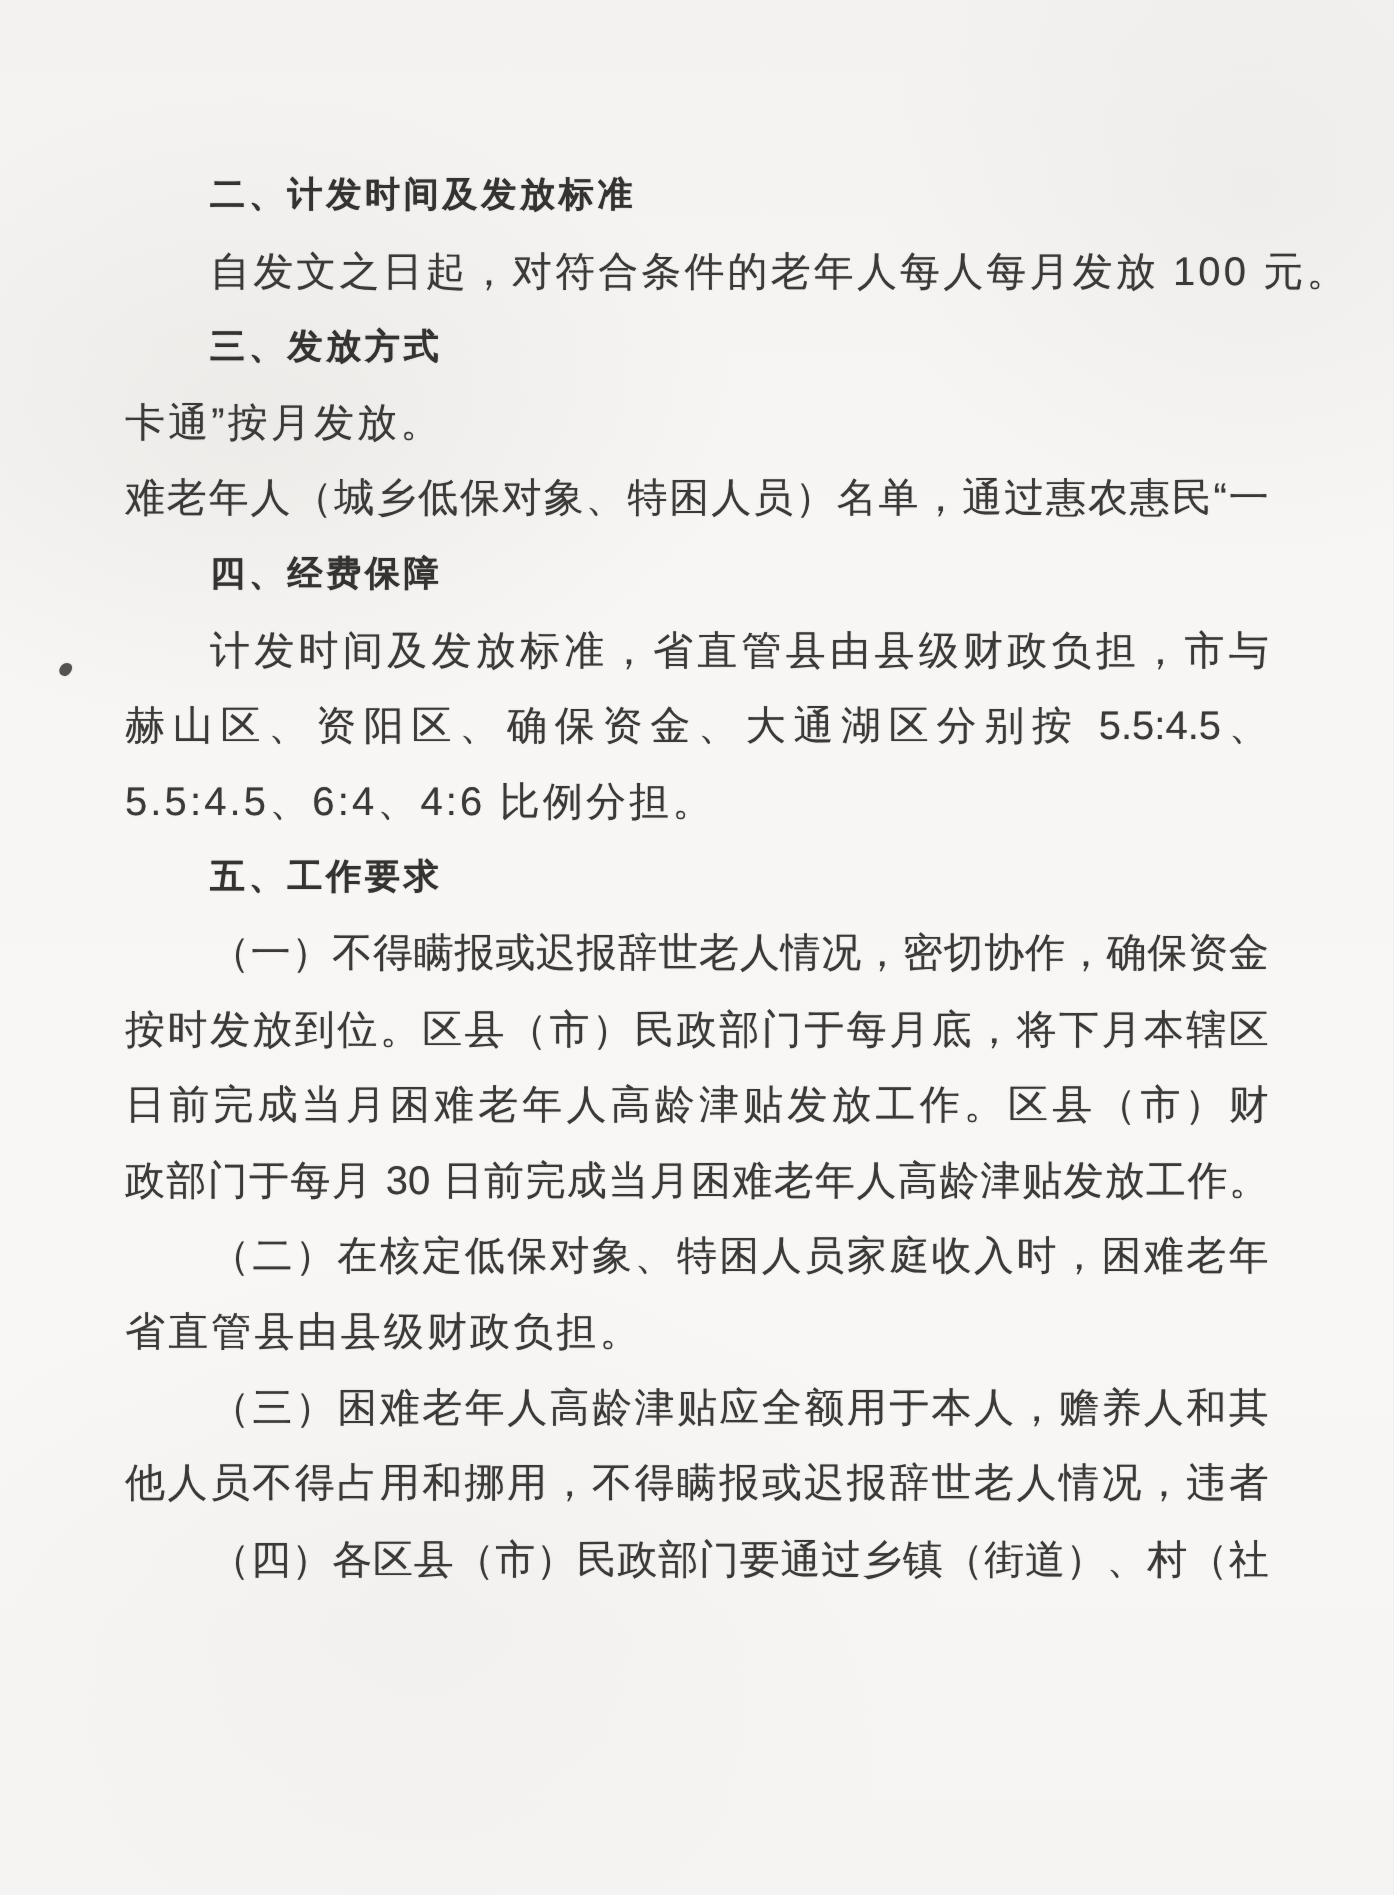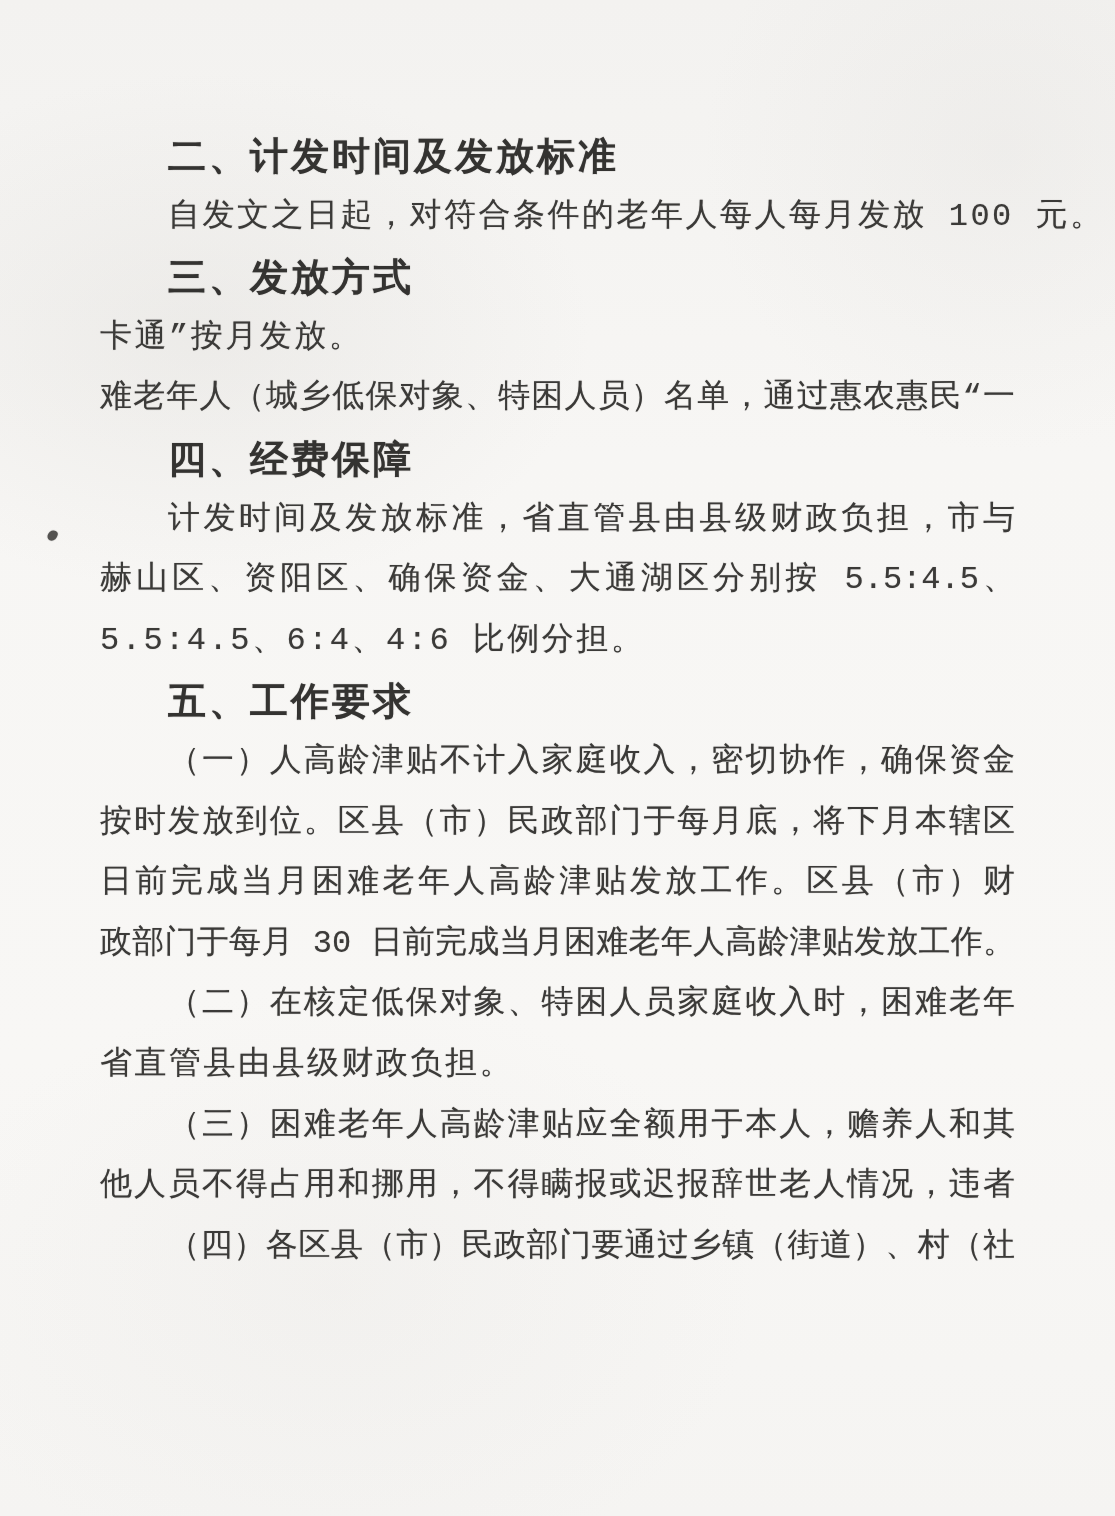--- a/index.html
+++ b/index.html
@@ -25,28 +25,28 @@
     top: 126px;
     width: 915px;
   }
   .line {
     display: block;
     height: 60.6px;
     line-height: 60.6px;
     white-space: nowrap;
     color: #3b3a38;
     font-size: 32px;
-    font-family: Liberation Mono, monospace;
+    font-family: Liberation Sans, sans-serif;
     letter-spacing: 2.5px;
     text-shadow: 0 0 1px rgba(70,68,66,0.45);
   }
   .line.heading {
     font-family: Liberation Sans, sans-serif;
     font-weight: 700;
-    font-size: 38px;
+    font-size: 28px;
     letter-spacing: 3px;
     color: #343331;
     text-shadow: 0 0 1px rgba(52,51,49,0.55);
   }
   .line.indent {
     padding-left: 68px;
   }
   .line.justify {
     white-space: normal;
     text-align: justify;
@@ -74,21 +74,21 @@
       <div class="line heading indent">二、计发时间及发放标准</div>
       <div class="line body indent">自发文之日起，对符合条件的老年人每人每月发放 100 元。</div>
       <div class="line heading indent">三、发放方式</div>
       <div class="line body">卡通”按月发放。</div>
       <div class="line body justify">难老年人（城乡低保对象、特困人员）名单，通过惠农惠民“一</div>
       <div class="line heading indent">四、经费保障</div>
       <div class="line body indent justify">计发时间及发放标准，省直管县由县级财政负担，市与</div>
       <div class="line body justify">赫山区、资阳区、确保资金、大通湖区分别按 5.5:4.5、</div>
       <div class="line body">5.5:4.5、6:4、4:6 比例分担。</div>
       <div class="line heading indent">五、工作要求</div>
-      <div class="line body indent justify">（一）人高龄津贴不计入家庭收入，密切协作，确保资金</div>
+      <div class="line body indent justify">（一）不得瞒报或迟报辞世老人情况，密切协作，确保资金</div>
       <div class="line body justify">按时发放到位。区县（市）民政部门于每月底，将下月本辖区</div>
       <div class="line body justify">日前完成当月困难老年人高龄津贴发放工作。区县（市）财</div>
       <div class="line body justify">政部门于每月 30 日前完成当月困难老年人高龄津贴发放工作。</div>
       <div class="line body indent justify">（二）在核定低保对象、特困人员家庭收入时，困难老年</div>
       <div class="line body">省直管县由县级财政负担。</div>
       <div class="line body indent justify">（三）困难老年人高龄津贴应全额用于本人，赡养人和其</div>
       <div class="line body justify">他人员不得占用和挪用，不得瞒报或迟报辞世老人情况，违者</div>
       <div class="line body indent justify">（四）各区县（市）民政部门要通过乡镇（街道）、村（社</div>
     </div>
 </div>

